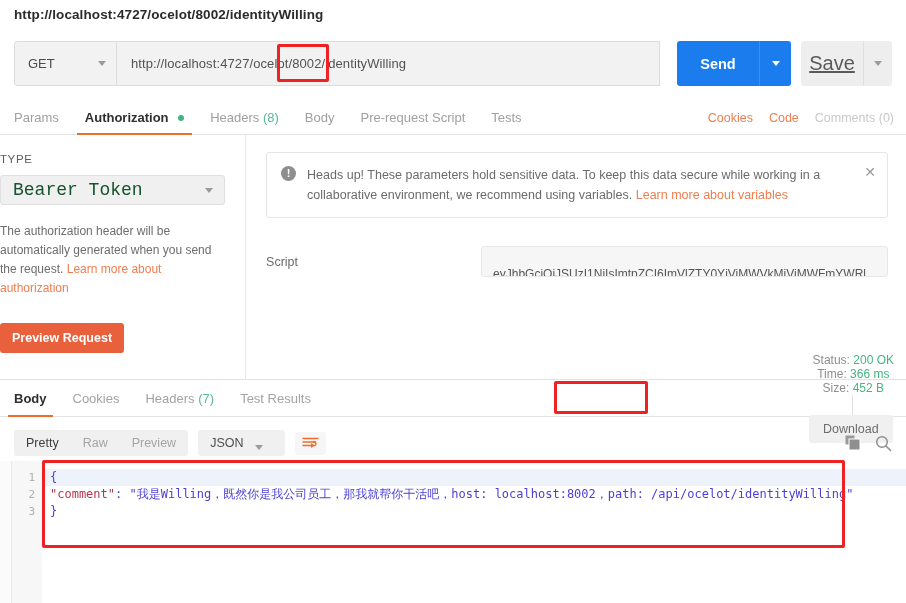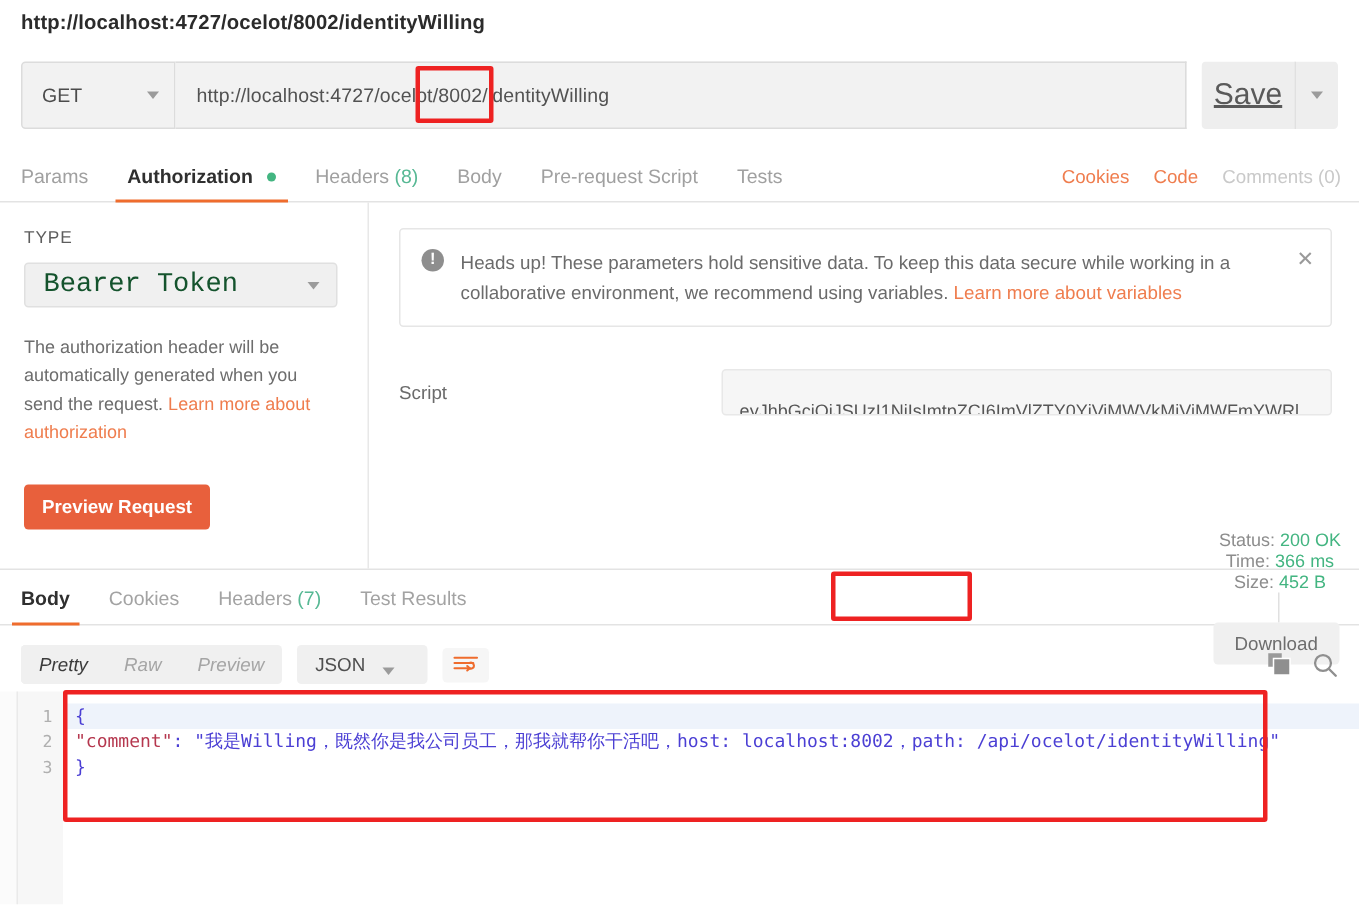--- a/index.html
+++ b/index.html
@@ -61,21 +61,21 @@
                        height: 2.5px; background: #ef6c2d; }
   .dot { display: inline-block; width: 6px; height: 6px; border-radius: 50%;
          background: #43b581; margin-left: 6px; vertical-align: 1px; }
   .count { color: #57b894; }
   .tabs-right { margin-left: auto; display: flex; align-items: flex-end; padding-right: 12px; }
   .rlink { font-size: 12.5px; color: #ef7d4e; padding-bottom: 9px; margin-left: 16px; }
   .rlink.muted { color: #c9c9c9; }
 
   
   .auth-area { position: absolute; left: 0; top: 135px; width: 906px; height: 244px; display: flex; }
-  .auth-left { width: 260px; border-right: 1px solid #e8e8e8; padding: 18px 20px 0 16px; }
+  .auth-left { width: 260px; border-right: 1px solid #e8e8e8; padding: 18px 20px 0 0; }
   .type-label { font-size: 11.5px; color: #5d5d5d; letter-spacing: .6px; margin-bottom: 10px; }
   .type-select {
     height: 30px; background: #f0f0f0; border: 1px solid #e0e0e0; border-radius: 3px;
     display: flex; align-items: center; justify-content: space-between; padding: 0 11px 0 12px;
   }
   .type-select span { font-size: 18px; color: #14532d; font-family: Liberation Mono, monospace; }
   .auth-desc { margin-top: 17px; font-size: 12px; line-height: 19px; color: #6d6d6d; }
   .auth-desc a { color: #ef7d4e; text-decoration: none; }
   .preview-btn {
     margin-top: 25px; display: inline-flex; align-items: center; justify-content: center;
@@ -116,21 +116,21 @@
   .meta { margin-left: auto; display: flex; align-items: center; padding-right: 12px; flex-direction: column; }
   .meta-item { font-size: 12px; color: #8d8d8d; margin-left: 19px; white-space: nowrap; }
   .meta-item b { color: #43b581; font-weight: normal; }
   .meta-sep { width: 1px; height: 20px; background: #e0e0e0; margin-left: 17px; }
   .download-btn { margin-left: 14px; background: #f0f0f0; border-radius: 3px;
                   font-size: 12.5px; color: #6d6d6d; padding: 7px 14px; }
 
   
   .body-bar { position: absolute; left: 0; top: 425px; width: 906px; height: 36px;
               display: flex; align-items: center; }
-  .seg { display: flex; background: #f0f0f0; border-radius: 3px; margin-left: 14px; overflow: hidden; font-style: italic; }
+  .seg { display: flex; background: #f0f0f0; border-radius: 3px; margin-left: 14px; overflow: hidden; }
   .seg div { font-size: 12.5px; color: #a5a5a5; padding: 6px 12px; }
   .seg div.active { color: #3c3c3c; background: #f0f0f0; }
   .fmt { display: flex; align-items: flex-end; background: #f0f0f0; border-radius: 3px;
          margin-left: 10px; padding: 6px 10px 6px 12px; }
   .fmt span { font-size: 12.5px; color: #4f4f4f; margin-right: 12px; }
   .wrap-btn { margin-left: 10px; background: #f6f6f6; border-radius: 3px; padding: 5px 7px;
               display: flex; align-items: center; }
   .body-icons { margin-left: auto; display: flex; align-items: center; padding-right: 14px; gap: 14px; }
 
   
@@ -164,20 +164,26 @@
   </div>
 
   <div class="url-row">
     <div class="method-box">
       <span class="method-label">GET</span>
       <span class="caret"></span>
     </div>
     <div class="url-box">
       <span class="url-text">http://localhost:4727/ocelot/8002/identityWilling</span>
     </div>
+    <div class="send-wrap">
+      <div class="send-btn">Send</div>
+      <div class="send-caret-btn">
+        <span class="caret white"></span>
+      </div>
+    </div>
     <div class="save-wrap">
       <div class="save-btn">Save</div>
       <div class="save-caret-btn">
         <span class="caret"></span>
       </div>
     </div>
   </div>
 
   <div class="req-tabs">
     <div class="tab">

